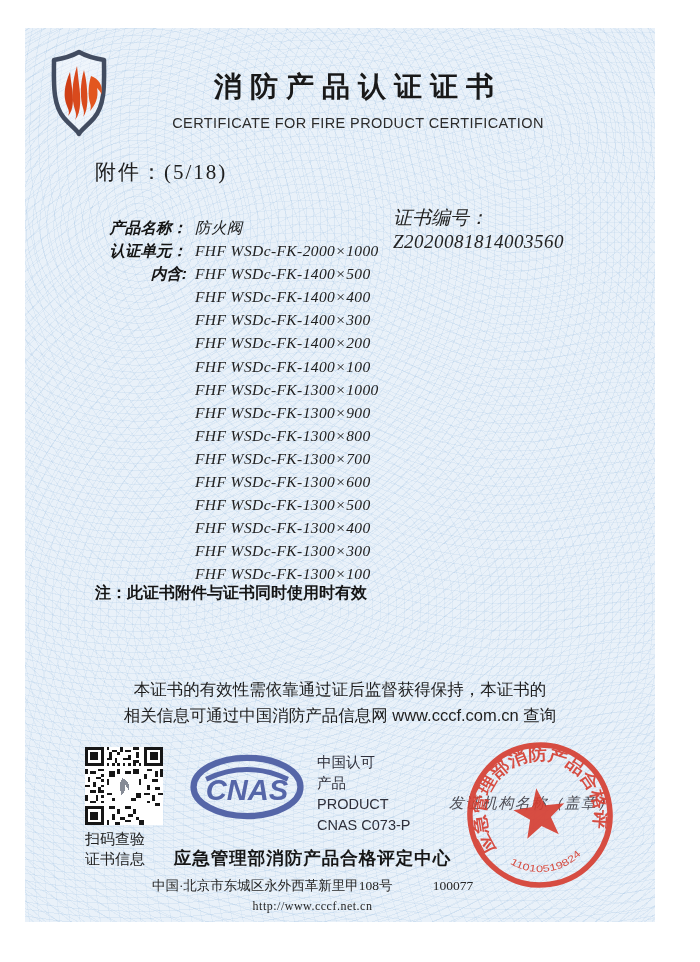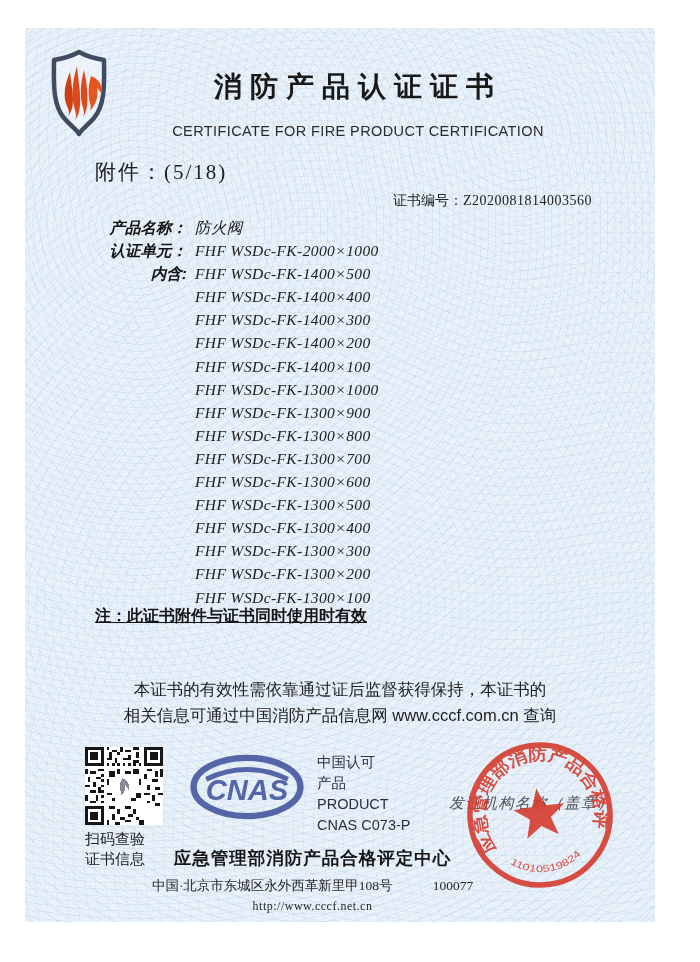--- a/index.html
+++ b/index.html
@@ -14,38 +14,38 @@
       repeating-radial-gradient(circle at 45% 65%, rgba(126,172,216,0.11) 0 1px, transparent 1px 8px),
       repeating-radial-gradient(circle at 95% 90%, rgba(126,172,216,0.10) 0 1px, transparent 1px 10px);
     overflow:hidden;
   }
   .abs { position:absolute; }
 
   
   .logo { left:19px; top:18px; width:70px; height:92px; }
   .titlewrap { left:60px; right:24px; top:40px; text-align:center; }
   .title { font-size:28px; font-weight:bold; letter-spacing:8px; color:#191919; }
-  .subtitle { margin-top:17px; font-family:"Liberation Sans","DejaVu Sans",sans-serif;
+  .subtitle { margin-top:9px; font-family:"Liberation Sans","DejaVu Sans",sans-serif;
               font-size:14.5px; letter-spacing:0.4px; color:#2b2b2b; }
 
   
   .attachment { left:70px; top:130px; font-size:21px; letter-spacing:2px; color:#202020; }
-  .certno { left:368px; top:164px; font-size:14px; color:#232323; }
+  .certno { left:368px; top:177px; font-size:19px; color:#232323;font-style:italic; }
   .certno .v { letter-spacing:0.5px; }
 
   
   .info { left:70px; top:188px; width:460px; }
   .row { height:23.1px; line-height:23.1px; white-space:nowrap;font-style:italic; }
   .lbl { display:inline-block; width:92px; text-align:right;
          font-family:"Liberation Sans","DejaVu Sans",sans-serif;
          font-weight:bold; font-size:15.5px; color:#141414; }
   .val { margin-left:8px; font-size:15.5px; letter-spacing:0.4px; color:#202020; }
   .note { margin-top:-5px; height:24px; line-height:24px;
           font-family:"Liberation Sans","DejaVu Sans",sans-serif;
-          font-weight:bold; font-size:16px; color:#141414;text-decoration:underline; }
+          font-weight:bold; font-size:16px; color:#141414; }
 
   
   .statement { left:0; right:0; top:648px; text-align:center;
                font-family:"Liberation Sans","DejaVu Sans",sans-serif;
                font-size:16.5px; line-height:26px; color:#1d1d1d; }
 
   
   .qrblock { left:60px; top:719px; width:80px; }
   .qrblock svg { width:78px; height:78px; display:block; }
   .qrcap { margin-top:4px; font-size:15px; line-height:20px; color:#222; }
@@ -106,21 +106,20 @@
     <div class="row"><span class="lbl"></span><span class="val">FHF WSDc-FK-1400×200</span></div>
     <div class="row"><span class="lbl"></span><span class="val">FHF WSDc-FK-1400×100</span></div>
     <div class="row"><span class="lbl"></span><span class="val">FHF WSDc-FK-1300×1000</span></div>
     <div class="row"><span class="lbl"></span><span class="val">FHF WSDc-FK-1300×900</span></div>
     <div class="row"><span class="lbl"></span><span class="val">FHF WSDc-FK-1300×800</span></div>
     <div class="row"><span class="lbl"></span><span class="val">FHF WSDc-FK-1300×700</span></div>
     <div class="row"><span class="lbl"></span><span class="val">FHF WSDc-FK-1300×600</span></div>
     <div class="row"><span class="lbl"></span><span class="val">FHF WSDc-FK-1300×500</span></div>
     <div class="row"><span class="lbl"></span><span class="val">FHF WSDc-FK-1300×400</span></div>
     <div class="row"><span class="lbl"></span><span class="val">FHF WSDc-FK-1300×300</span></div>
-    <div class="row"><span class="lbl"></span><span class="val">FHF WSDc-FK-1300×200</span></div>
     <div class="row"><span class="lbl"></span><span class="val">FHF WSDc-FK-1300×100</span></div>
     <div class="note">注：此证书附件与证书同时使用时有效</div>
   </div>
 
   <div class="abs statement">
     <div>本证书的有效性需依靠通过证后监督获得保持，本证书的</div>
     <div>相关信息可通过中国消防产品信息网 www.cccf.com.cn 查询</div>
   </div>
 
   <div class="abs qrblock">

